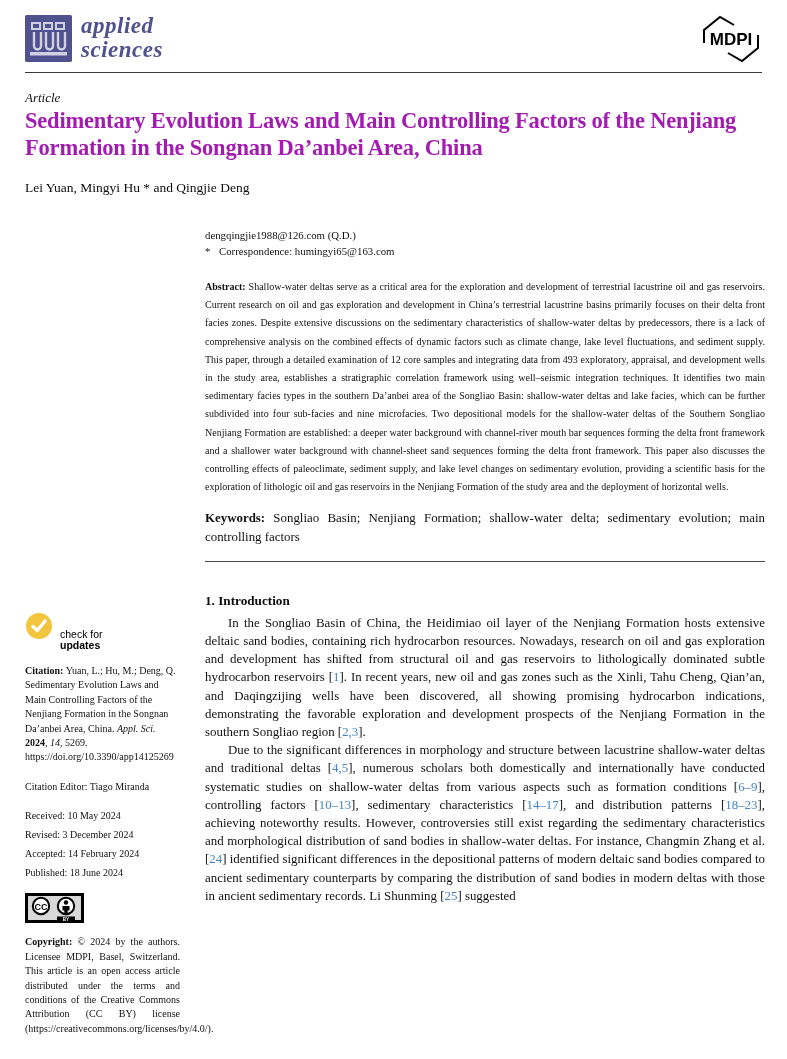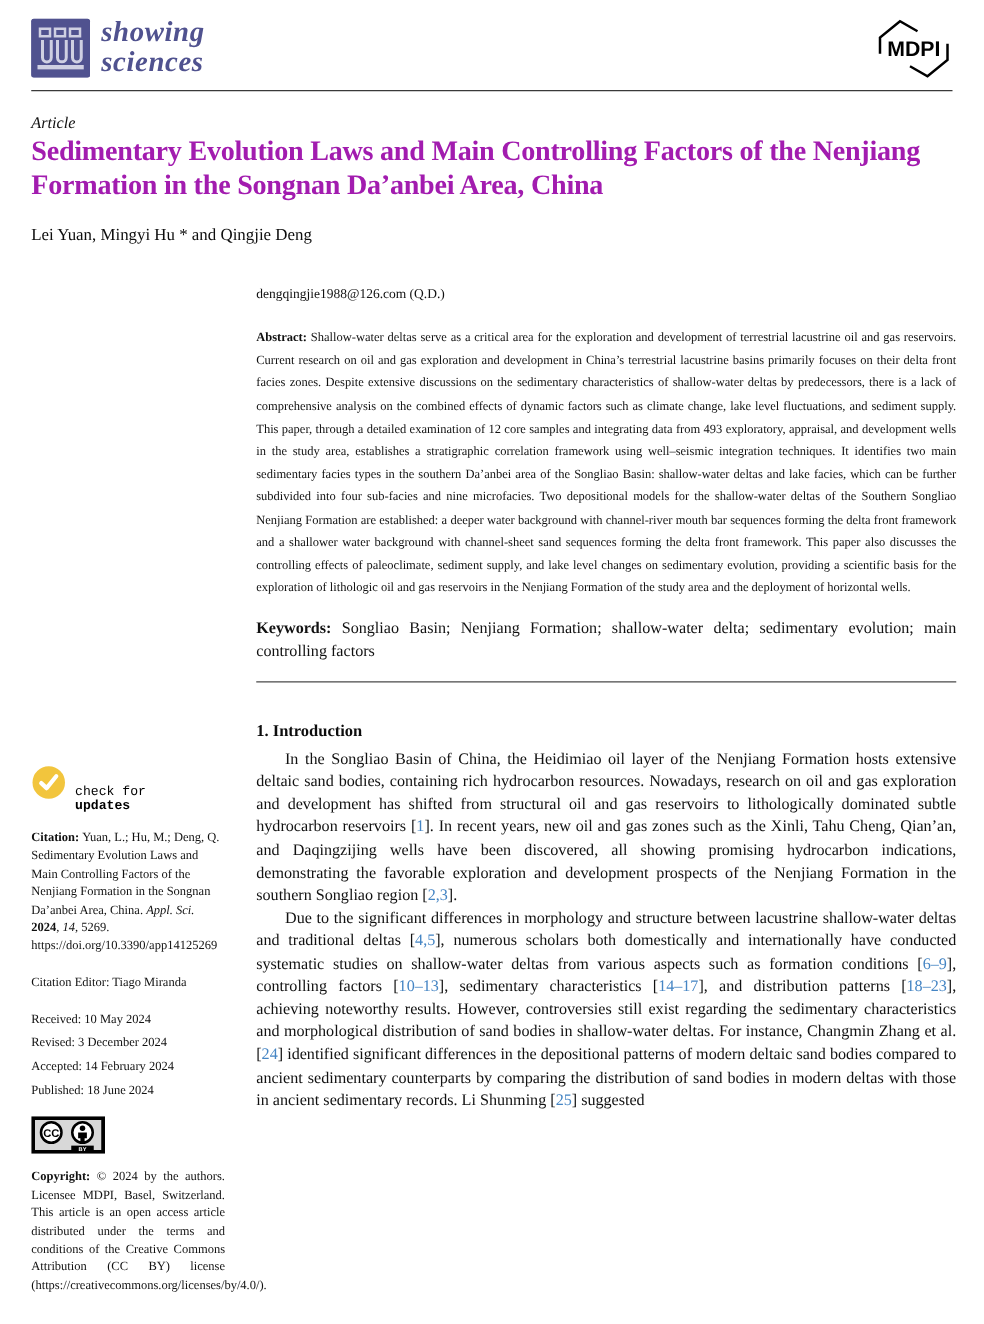--- a/index.html
+++ b/index.html
@@ -45,21 +45,21 @@
   .para { margin-top: 5px; font-size: 12.9px; line-height: 18.2px; text-align: justify; text-indent: 23px; color: #111; }
   .para + .para { margin-top: 0; }
 
   .seg-b { font-weight: bold; }
   .seg-i { font-style: italic; }
   .seg-cite { color: #4585C4; }
 
   
   .sidebar { position: absolute; left: 25px; top: 601px; width: 155px; font-size: 10px; line-height: 14.4px; color: #111; }
   .check-updates { display: flex; align-items: center; gap: 7px; margin-bottom: 13px; cursor: pointer; }
-  .check-updates .badge-text { font-family: Liberation Mono, monospace; font-size: 10.5px; line-height: 11px; color: #000; margin-top: 28px; }
+  .check-updates .badge-text { font-family: Liberation Sans, sans-serif; font-size: 10.5px; line-height: 11px; color: #000; margin-top: 28px; }
   .check-updates .badge-text .l2 { font-weight: bold; }
   .citation-block { margin-bottom: 15px; }
   .academic-editor { margin-bottom: 15px; }
   .date-line { margin-bottom: 4.5px; }
   .dates { margin-bottom: 13px; }
   .cc-badge { margin: 2px 0 12px 0; display: block; }
   .copyright { text-align: justify; }
 </style>
 </head>
 <body>
@@ -72,38 +72,39 @@
         <rect x="0" y="0" width="47" height="47" rx="2" fill="#50528F"></rect>
         <rect x="7" y="8" width="8" height="6" fill="none" stroke="#cfd0e2" stroke-width="2"></rect>
         <rect x="19" y="8" width="8" height="6" fill="none" stroke="#cfd0e2" stroke-width="2"></rect>
         <rect x="31" y="8" width="8" height="6" fill="none" stroke="#cfd0e2" stroke-width="2"></rect>
         <path d="M9 17 v14 a3.5 3.5 0 0 0 7 0 v-14" fill="none" stroke="#cfd0e2" stroke-width="2.4"></path>
         <path d="M21 17 v14 a3.5 3.5 0 0 0 7 0 v-14" fill="none" stroke="#cfd0e2" stroke-width="2.4"></path>
         <path d="M33 17 v14 a3.5 3.5 0 0 0 7 0 v-14" fill="none" stroke="#cfd0e2" stroke-width="2.4"></path>
         <rect x="5" y="37" width="37" height="3.5" fill="#cfd0e2"></rect>
       </svg>
       <div class="logo-text">
-        <div>showing</div>
+        <div>applied</div>
         <div>sciences</div>
       </div>
     </div>
     <svg class="mdpi-logo" viewBox="0 0 62 50" xmlns="http://www.w3.org/2000/svg">
       <path d="M4 29 L4 16 L20 3 L34 11" fill="none" stroke="#000" stroke-width="2"></path>
       <path d="M58 21 L58 34 L42 47 L28 39" fill="none" stroke="#000" stroke-width="2"></path>
       <text x="31" y="31" text-anchor="middle" font-family="Liberation Sans, sans-serif" font-size="17" font-weight="bold" fill="#000">MDPI</text>
     </svg>
     <div class="header-rule"></div>
   </div>
 
   <div class="article-type">Article</div>
   <h1 class="article-title">Sedimentary Evolution Laws and Main Controlling Factors of the Nenjiang Formation in the Songnan Da’anbei Area, China</h1>
   <div class="article-authors">Lei Yuan, Mingyi Hu * and Qingjie Deng</div>
 
   <div class="rightcol">
     <div class="affiliation">dengqingjie1988@126.com (Q.D.)</div>
+    <div class="correspondence"><span class="star">*</span><span>Correspondence: humingyi65@163.com</span></div>
 
     <div class="abstract"><span class="seg-b">Abstract: </span><span>Shallow-water deltas serve as a critical area for the exploration and development of terrestrial lacustrine oil and gas reservoirs. Current research on oil and gas exploration and development in China’s terrestrial lacustrine basins primarily focuses on their delta front facies zones. Despite extensive discussions on the sedimentary characteristics of shallow-water deltas by predecessors, there is a lack of comprehensive analysis on the combined effects of dynamic factors such as climate change, lake level fluctuations, and sediment supply. This paper, through a detailed examination of 12 core samples and integrating data from 493 exploratory, appraisal, and development wells in the study area, establishes a stratigraphic correlation framework using well–seismic integration techniques. It identifies two main sedimentary facies types in the southern Da’anbei area of the Songliao Basin: shallow-water deltas and lake facies, which can be further subdivided into four sub-facies and nine microfacies. Two depositional models for the shallow-water deltas of the Southern Songliao Nenjiang Formation are established: a deeper water background with channel-river mouth bar sequences forming the delta front framework and a shallower water background with channel-sheet sand sequences forming the delta front framework. This paper also discusses the controlling effects of paleoclimate, sediment supply, and lake level changes on sedimentary evolution, providing a scientific basis for the exploration of lithologic oil and gas reservoirs in the Nenjiang Formation of the study area and the deployment of horizontal wells.</span></div>
 
     <div class="keywords"><span class="seg-b">Keywords: </span><span>Songliao Basin; Nenjiang Formation; shallow-water delta; sedimentary evolution; main controlling factors</span></div>
 
     <div class="col-rule"></div>
 
     <div class="section-heading">1. Introduction</div>
     <p class="para"><span>In the Songliao Basin of China, the Heidimiao oil layer of the Nenjiang Formation hosts extensive deltaic sand bodies, containing rich hydrocarbon resources. Nowadays, research on oil and gas exploration and development has shifted from structural oil and gas reservoirs to lithologically dominated subtle hydrocarbon reservoirs [</span><span class="seg-cite">1</span><span>]. In recent years, new oil and gas zones such as the Xinli, Tahu Cheng, Qian’an, and Daqingzijing wells have been discovered, all showing promising hydrocarbon indications, demonstrating the favorable exploration and development prospects of the Nenjiang Formation in the southern Songliao region [</span><span class="seg-cite">2,3</span><span>].</span></p>
     <p class="para"><span>Due to the significant differences in morphology and structure between lacustrine shallow-water deltas and traditional deltas [</span><span class="seg-cite">4,5</span><span>], numerous scholars both domestically and internationally have conducted systematic studies on shallow-water deltas from various aspects such as formation conditions [</span><span class="seg-cite">6–9</span><span>], controlling factors [</span><span class="seg-cite">10–13</span><span>], sedimentary characteristics [</span><span class="seg-cite">14–17</span><span>], and distribution patterns [</span><span class="seg-cite">18–23</span><span>], achieving noteworthy results. However, controversies still exist regarding the sedimentary characteristics and morphological distribution of sand bodies in shallow-water deltas. For instance, Changmin Zhang et al. [</span><span class="seg-cite">24</span><span>] identified significant differences in the depositional patterns of modern deltaic sand bodies compared to ancient sedimentary counterparts by comparing the distribution of sand bodies in modern deltas with those in ancient sedimentary records. Li Shunming [</span><span class="seg-cite">25</span><span>] suggested</span></p>

